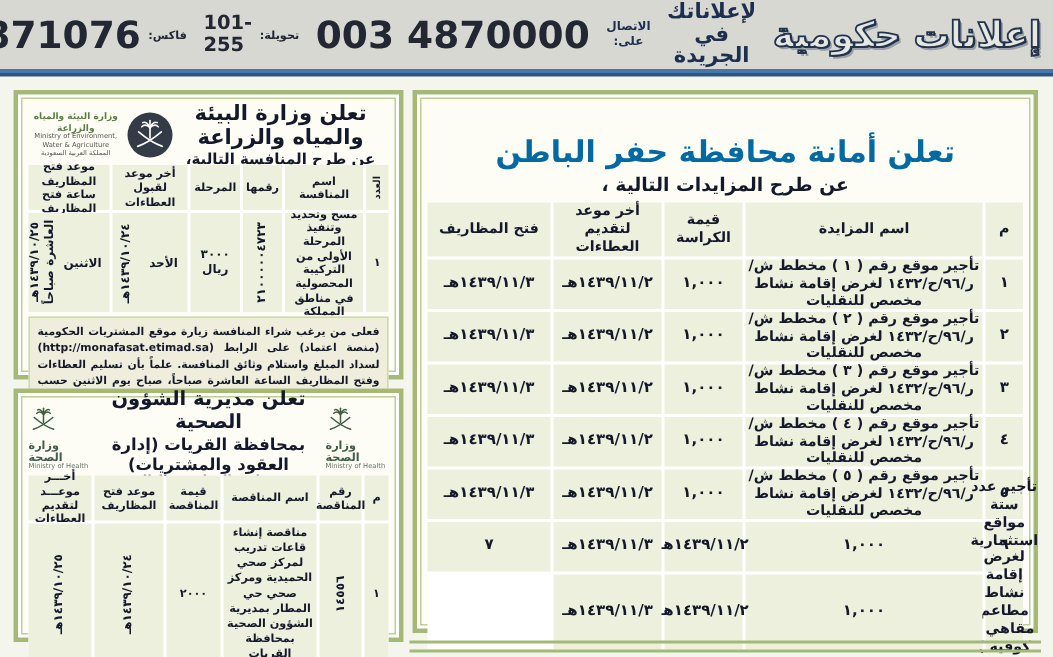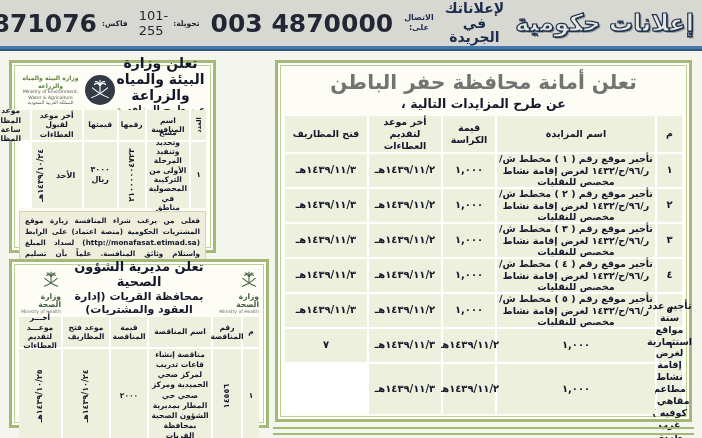--- a/index.html
+++ b/index.html
@@ -23,49 +23,49 @@
   .brand {
     font-size:24px; font-weight:bold; letter-spacing:-1px;
     color:#e6e7e2; -webkit-text-stroke:1.2px #22344d;
     text-shadow:1px 1px 0 #22344d, 2px 2px 0 #9aa0a8;
     white-space:nowrap;
   }
   .tagline { text-align:center; font-weight:bold; color:#1d2f4e; font-size:14px; line-height:1.05; }
   .contact-label { text-align:center; font-weight:bold; color:#1d2f4e; font-size:8px; line-height:1.2; }
   .bignum { font-size:25px; font-weight:bold; color:#222733; direction:ltr; unicode-bidi:isolate; white-space:nowrap; }
   .smalllabel { font-size:7.5px; font-weight:bold; color:#222733; }
-  .ext-num { font-size:13px; font-weight:normal; color:#222733; direction:ltr; unicode-bidi:isolate; }
+  .ext-num { font-size:13px; font-weight:bold; color:#222733; direction:ltr; unicode-bidi:isolate; }
   .grp { display:flex; align-items:center; gap:5px; }
   .blueline { position:absolute; top:46px; right:0; left:0; height:5px;
     background:linear-gradient(#4377ad 0 3px, #2c5580 3px 5px); }
 
   
   .panel { position:absolute; border:3px solid #a3b975; background:#fff; padding:2px; }
   .panel-inner { border:1px solid #bccf96; background:#fdfdf5; height:100%; padding:4px; display:flex; flex-direction:column; }
 
   .muni { top:60px; right:10px; width:417px; height:362px; }
-  .env  { top:60px; left:9px;  width:207px; height:193px; }
+  .env  { top:60px; left:9px;  width:260px; height:193px; }
   .hlth { top:259px; left:9px; width:260px; height:169px; }
 
   .sep2 { position:absolute; top:427px; right:8px; width:421px; height:8px;
     border-top:2px solid #a3b975; border-bottom:2px solid #a3b975; }
 
   
   .grid { display:grid; gap:2px; background:#fff; flex:1; }
   .cell {
     background:#edf0dd; display:flex; flex-direction:column;
     align-items:center; justify-content:center;
     text-align:center; font-weight:bold; color:#15182b; padding:1px 2px;
     overflow:visible; line-height:1.25;
   }
   .vtext { transform:rotate(-90deg); white-space:nowrap; flex:none; }
   .vblock { transform:rotate(-90deg); flex:none; text-align:center; line-height:1.2; white-space:nowrap; }
 
   
-  .muni-title { font-size:20px; font-weight:bold; text-align:center; color:#737373; margin-top:0; }
+  .muni-title { font-size:20px; font-weight:bold; text-align:center; color:#0369a1; margin-top:19px; }
   .muni-sub   { font-size:12.5px; font-weight:bold; text-align:center; margin:2px 0 5px; }
   .muni-grid  { grid-template-columns:25px 1fr 52px 72px 82px;
                 grid-template-rows:36px repeat(6, 33px) 50px; }
   .muni-grid .cell { font-size:10px; }
   .muni-grid .name { font-size:9.5px; }
   .muni-grid .hdr  { font-size:9.5px; }
 
   
   .env-head { display:flex; align-items:center; height:40px; }
   .env-titles { flex:1; text-align:center; }
@@ -85,21 +85,21 @@
     font-size:7.2px; font-weight:bold; text-align:justify;
     padding:3px 5px; line-height:1.55; flex:1;
   }
 
   
   .hl-head { display:flex; align-items:center; height:48px; }
   .hl-titles { flex:1; text-align:center; line-height:1.2; }
   .hl-title1 { font-size:13px; font-weight:bold; }
   .hl-title2 { font-size:11px; font-weight:bold; }
   .hl-sub    { font-size:9px; font-weight:bold; }
-  .moh-logo { width:42px; flex:none; text-align:right; color:#3f5d43; line-height:1.1; }
+  .moh-logo { width:42px; flex:none; text-align:left; color:#3f5d43; line-height:1.1; }
   .moh-ar { font-size:7.5px; font-weight:bold; }
   .moh-en { font-size:4.5px; color:#67726a; }
   .hl-grid { grid-template-columns:16px 28px 1fr 36px 46px 42px;
              grid-template-rows:30px 1fr; flex:1; }
   .hl-grid .cell { font-size:7.5px; }
   .hl-name { font-size:8px; line-height:1.35; }
 
   .date-cell { display:grid; grid-template-columns:1fr 18px; background:#edf0dd; }
   .date-cell > div { display:flex; align-items:center; justify-content:center; font-weight:bold; }
   .d8 { font-size:8px; }
@@ -218,21 +218,21 @@
           </div>
         </div>
       </div>
       <div class="grid env-grid">
 
         <div class="cell">
           <span class="vtext" style="font-size:6.5px">العدد</span>
         </div>
         <div class="cell">اسم المنافسة</div>
         <div class="cell">رقمها</div>
-        <div class="cell">قيمتها</div>
+        <div class="cell">المرحلة</div>
         <div class="cell">
           <div>أخر موعد لقبول</div>
           <div>العطاءات</div>
         </div>
         <div class="cell">
           <div>موعد فتح المظاريف</div>
           <div>ساعة فتح المظاريف</div>
         </div>
 
         <div class="cell">١</div>
@@ -242,20 +242,29 @@
         </div>
         <div class="cell">
           <div class="d8">٣٠٠٠</div>
           <div class="d8">ريال</div>
         </div>
         <div class="date-cell">
           <div class="d8">الأحد</div>
           <div>
               <span class="vtext d8">١٤٣٩/١٠/٢٤هـ</span>
             </div>
+        </div>
+        <div class="date-cell">
+          <div class="d8">الاثنين</div>
+          <div>
+            <div class="vblock d8">
+              <div>١٤٣٩/١٠/٢٥هـ</div>
+              <div>العاشرة صباحاً</div>
+            </div>
+          </div>
         </div>
       </div>
       <div class="env-note">فعلى من يرغب شراء المنافسة زيارة موقع المشتريات الحكومية (منصة اعتماد) على الرابط (http://monafasat.etimad.sa) لسداد المبلغ واستلام وثائق المنافسة. علماً بأن تسليم العطاءات وفتح المظاريف الساعة العاشرة صباحاً، صباح يوم الاثنين حسب تقويم أم القرى بمقر الوزارة في (ديوان الوزارة). علماً أن أصل التعميد موجود لدى الوزارة في (ديوان الوزارة).</div>
     </div>
   </div>
 
   <div class="panel hlth">
     <div class="panel-inner">
       <div class="hl-head">
         <div class="moh-logo">

